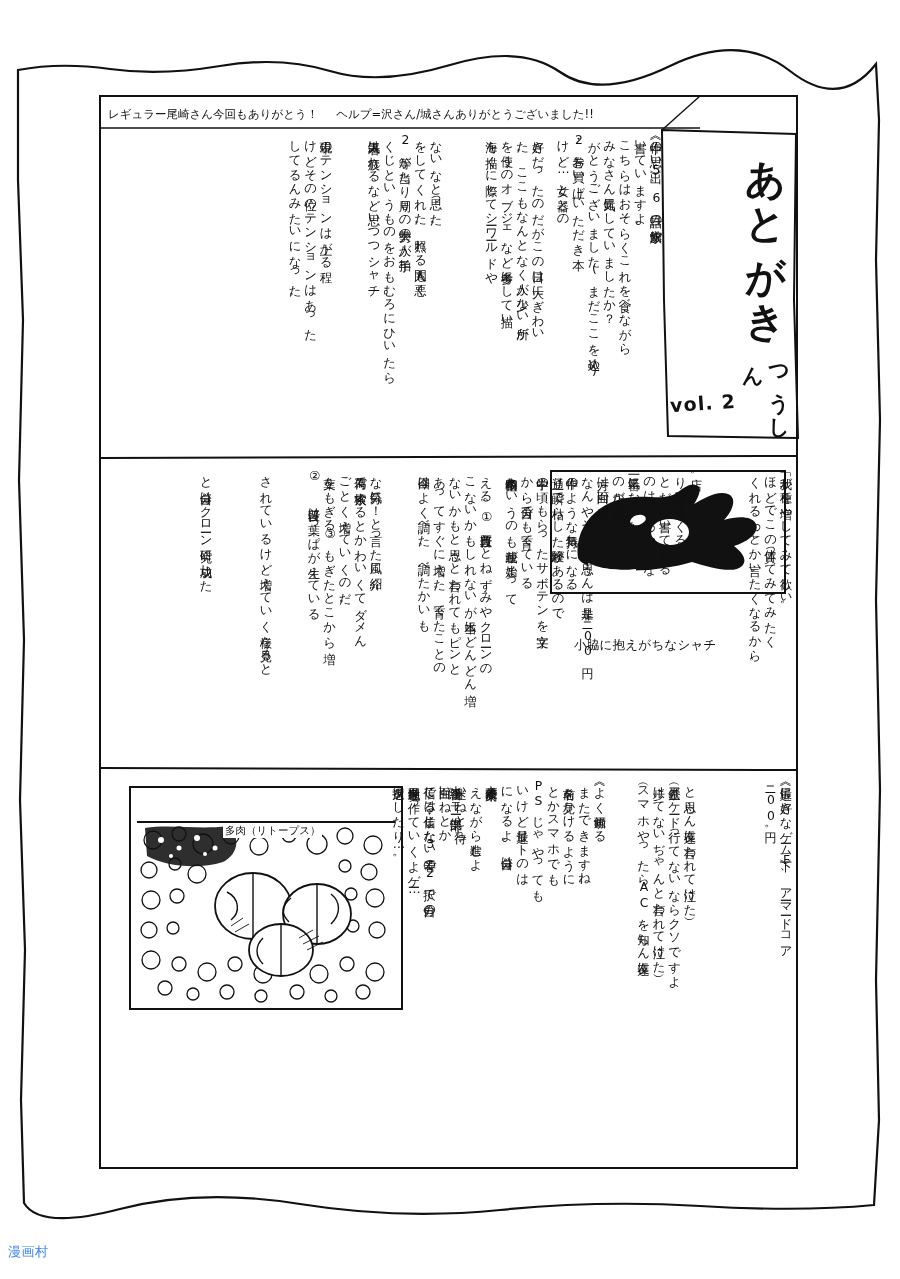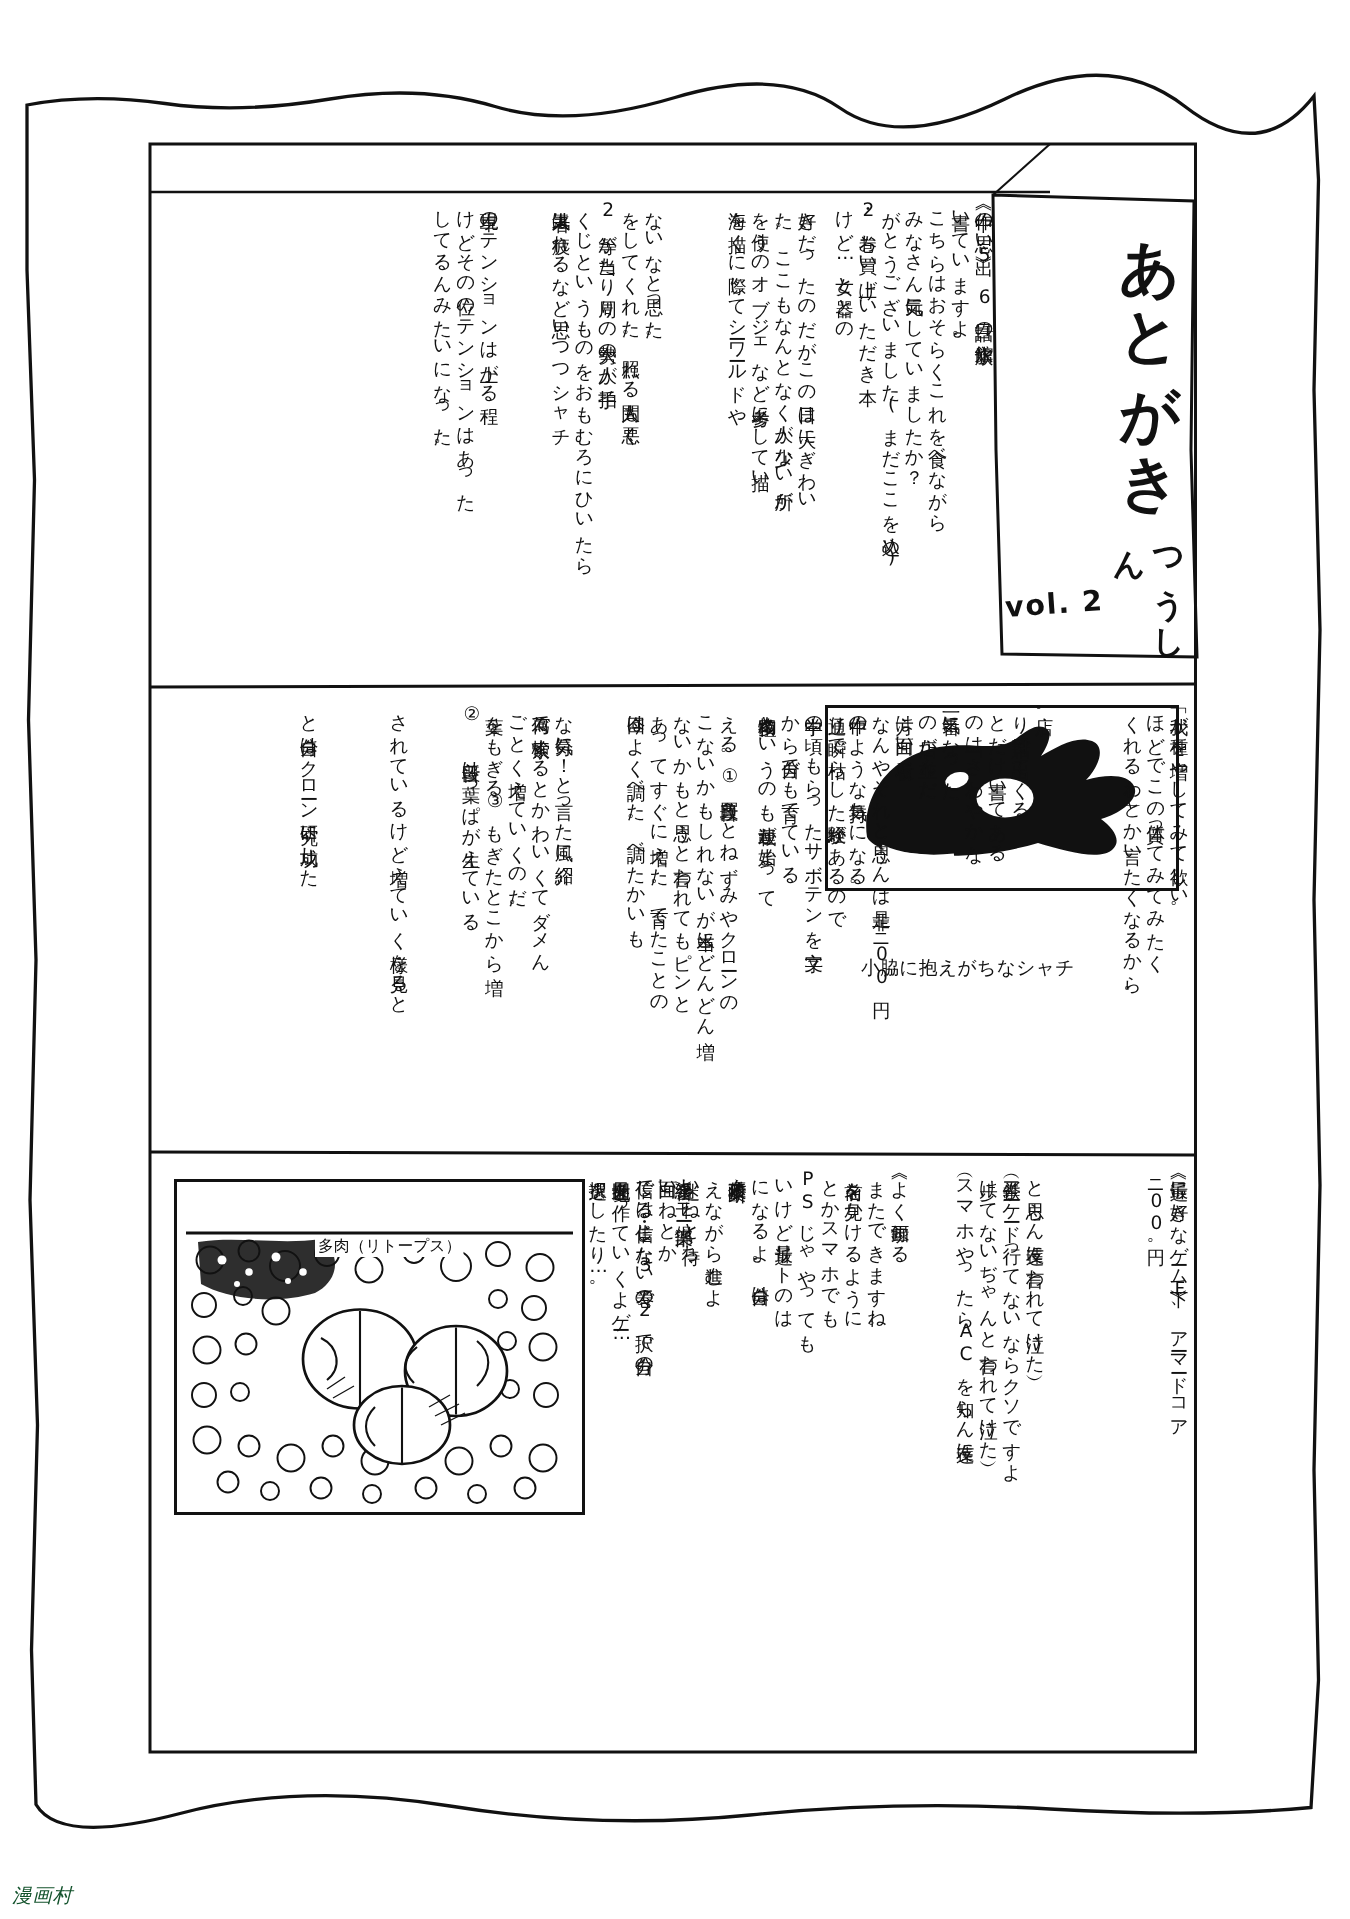--- a/index.html
+++ b/index.html
@@ -155,46 +155,45 @@
     height: 388px;
   }
   .p3col {
     position: absolute;
     top: 6px;
     font-size: 12.4px;
     height: 370px;
   }
   .succulent-box {
     position: absolute;
-    left: 12px;
+    left: 25px;
     top: 14px;
     width: 270px;
     height: 220px;
     border: 2px solid #111;
-    background: #3b82f6;
+    background: #0369a1;
     overflow: hidden;
   }
   .succ-caption {
     position: absolute;
     left: 92px;
     top: 36px;
     font-size: 10.5px;
     background: #fff;
     padding: 0 2px;
   }
 
   
   .watermark {
     position: absolute;
     left: 8px;
-    bottom: 6px;
+    bottom: 18px;
     font-size: 13px;
-    color: #14532d;
+    color: #3b82f6;
     letter-spacing: 0.04em;
-    font-style: italic;
   }
 </style>
 </head>
 <body>
 
 <div class="page">
 
   <svg class="frame-svg" viewBox="0 0 900 1279" preserveAspectRatio="none">
 
     <path d="M18,70 Q 60,62 110,69 T 220,66 T 330,71 T 450,65 T 560,72 T 670,66 T 790,71 T 876,64
@@ -206,20 +205,24 @@
 
     <line x1="100" y1="128" x2="700" y2="128" stroke="#111" stroke-width="1.6"></line>
 
     <line x1="100" y1="458" x2="797" y2="456" stroke="#111" stroke-width="2"></line>
     <line x1="100" y1="768" x2="797" y2="770" stroke="#111" stroke-width="2"></line>
 
     <path d="M662,130 L796,134 L794,300 L798,438 L668,436 L664,300 Z" fill="none" stroke="#111" stroke-width="2"></path>
     <line x1="662" y1="130" x2="700" y2="96" stroke="#111" stroke-width="1.4"></line>
   </svg>
 
+  <div class="thanks-strip">
+    <span class="htext">レギュラー尾崎さん今回もありがとう！</span>
+    <span class="htext">ヘルプ=沢さん/城さんありがとうございました!!</span>
+  </div>
 
   <div class="title-box">
     <div class="vtext title-main">あとがき</div>
     <div class="vtext title-sub">つうしん</div>
     <div class="htext title-vol">vol. 2</div>
   </div>
 
   <div class="panel1">
     <div class="vtext p1col" style="right:0px;">《作中の思い出》5、6話目の水族館や
 書いていますよ。

